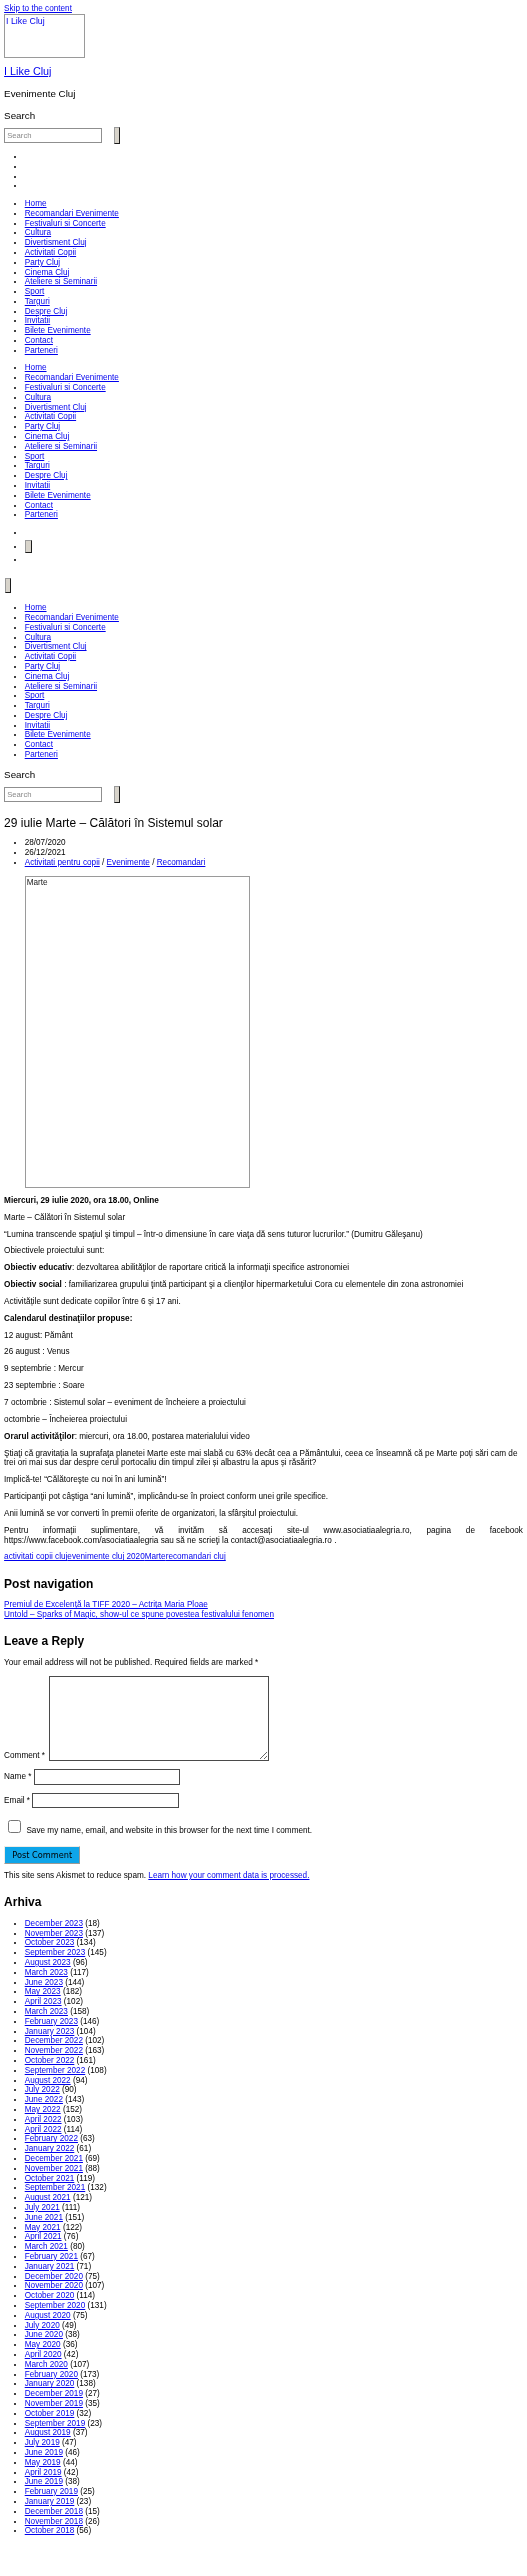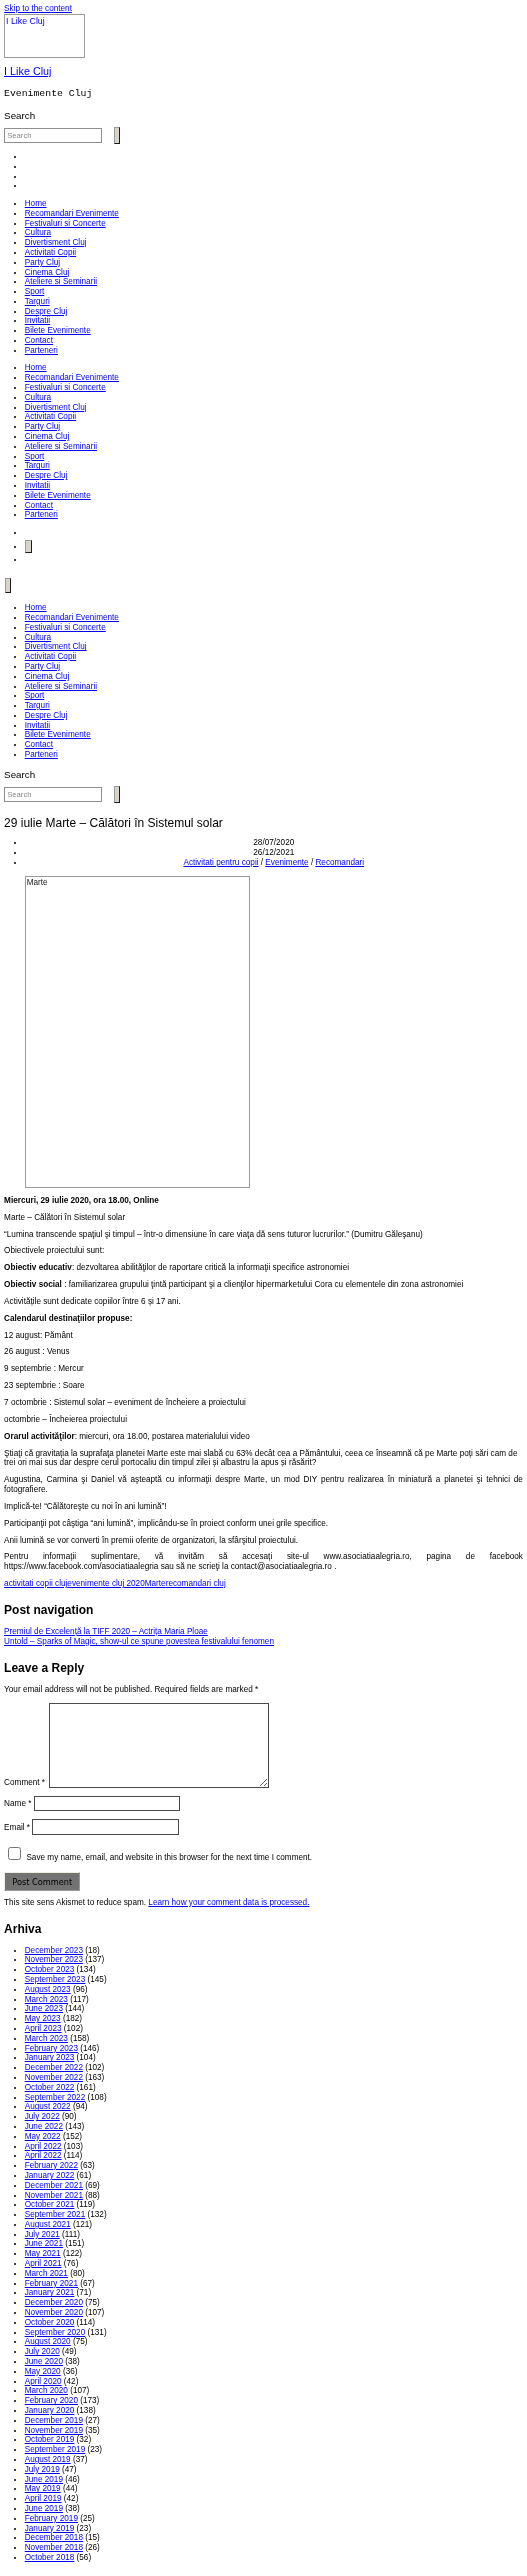--- a/index.html
+++ b/index.html
@@ -7,39 +7,39 @@
   a{color:#0000ee;text-decoration:underline;cursor:pointer;}
   ul{margin:7.7px 0;padding-left:20.6px;list-style:disc;}
   li{line-height:9.8px;}
   p{margin:7px 0;}
   h1{font-size:12px;font-weight:normal;margin:12.4px 0 8.2px;}
   h2{font-size:12px;font-weight:bold;margin:14.4px 0 9.3px;}
   .logo-box{width:77px;height:40px;border:0.5px solid #9a9a9a;padding:1px;overflow:hidden;}
   .logo-alt{color:#0000ee;font-size:8.8px;text-decoration:none;}
   .site-title{margin:7.2px 0 0;}
   .site-title a{font-size:10.8px;}
-  .tagline{font-size:9.8px;margin:10.3px 0;font-family:Liberation Mono, monospace;}
+  .tagline{font-size:9.8px;margin:10.3px 0;}
   .search-label{font-size:9.8px;margin:9.3px 0 5.2px;}
   .search-input{width:92px;height:12.4px;border:0.5px solid #8f8f8f;font-size:7.7px;font-family:inherit;padding:0.5px 2.1px;color:#000;}
   ::placeholder{color:#8a8a8a;opacity:1;}
   .btn-bar{display:inline-block;width:6.2px;height:17px;background:#d8d4cb;border:0.5px solid #9a9a9a;border-right:1.5px solid #1c1c1c;border-bottom:1px solid #1c1c1c;vertical-align:middle;margin-left:9.3px;padding:0;cursor:pointer;}
   .btn-bar.small{width:7.2px;height:13.4px;margin-left:0;}
   .btn-bar.alone{width:6.2px;height:15.5px;margin:5.2px 0 2.1px 1px;}
   .toggle-list li{margin:2.1px 0;}
-  .post-meta{margin:6.2px 0 8.2px;text-align:center;}
+  .post-meta{margin:6.2px 0 8.2px;}
   .image-box{width:221px;height:308px;border:0.5px solid #9a9a9a;padding:1px;margin:8.2px 0 8.2px 20.6px;font-size:8.2px;color:#1a1a1a;}
   .just{text-align:justify;}
   .pnav-line{line-height:9.8px;margin:0;}
   .form-row{margin:8.2px 0;}
   .comment-row{display:flex;align-items:flex-end;gap:4.1px;}
   .field-label{font-size:8.2px;margin-top:40px;}
   textarea{width:216px;height:81px;border:0.5px solid #4a4a4a;font-family:inherit;font-size:7.7px;padding:1px;}
   .text-input{width:140px;height:12.4px;border:0.5px solid #4a4a4a;font-size:7.7px;font-family:inherit;padding:0.5px 2.1px;}
   .chk-row{margin:9.3px 0;}
-  .post-btn{font-family:"DejaVu Sans",sans-serif;font-size:8.2px;padding:3.1px 7.2px;background:#737373;border:1px outset #efece6;color:#000;cursor:pointer;}
+  .post-btn{font-family:"DejaVu Sans",sans-serif;font-size:8.2px;padding:3.1px 7.2px;background:#0ea5e9;border:1px outset #efece6;color:#000;cursor:pointer;}
 </style>
 </head>
 <body>
 
 
 
 <div>
   <a href="#">Skip to the content</a>
 </div>
 
@@ -159,21 +159,20 @@
     <p>Activitățile sunt dedicate copiilor între 6 și 17 ani.</p>
     <p><b>Calendarul destinaţiilor propuse:</b></p>
     <p>12 august: Pământ</p>
     <p>26 august : Venus</p>
     <p>9 septembrie : Mercur</p>
     <p> 23 septembrie : Soare</p>
     <p>7 octombrie : Sistemul solar – eveniment de încheiere a proiectului</p>
     <p>octombrie – Încheierea proiectului</p>
     <p><b>Orarul activităţilor</b>: miercuri, ora 18.00, postarea materialului video</p>
     <p>Ştiaţi că gravitația la suprafaţa planetei Marte este mai slabă cu 63% decât cea a Pământului, ceea ce înseamnă că pe Marte poți sări cam de trei ori mai sus dar despre cerul portocaliu din timpul zilei și albastru la apus și răsărit?</p>
-    <p class="just">Augustina, Carmina şi Daniel vă aşteaptă cu informaţii despre Marte, un mod DIY pentru realizarea în miniatură a planetei şi tehnici de fotografiere.</p>
     <p>Implică-te! “Călătoreşte cu noi în ani lumină”!</p>
     <p>Participanţii pot câştiga “ani lumină”, implicându-se în proiect conform unei grile specifice.</p>
     <p>Anii lumină se vor converti în premii oferite de organizatori, la sfârşitul proiectului.</p>
     <p class="just">Pentru informații suplimentare, vă invităm să accesați site-ul www.asociatiaalegria.ro, pagina de facebook https://www.facebook.com/asociatiaalegria sau să ne scrieţi la contact@asociatiaalegria.ro .</p>
   </div>
 
 <p><a href="#">activitati copii cluj</a><a href="#">evenimente cluj 2020</a><a href="#">Marte</a><a href="#">recomandari cluj</a></p>
 
 <h2>Post navigation</h2>
 <div class="pnav-line">

